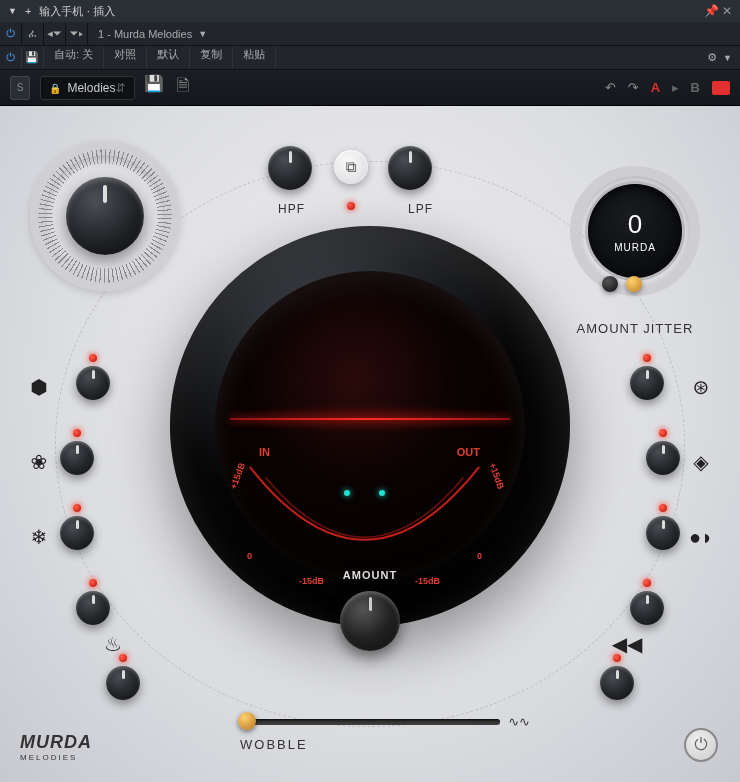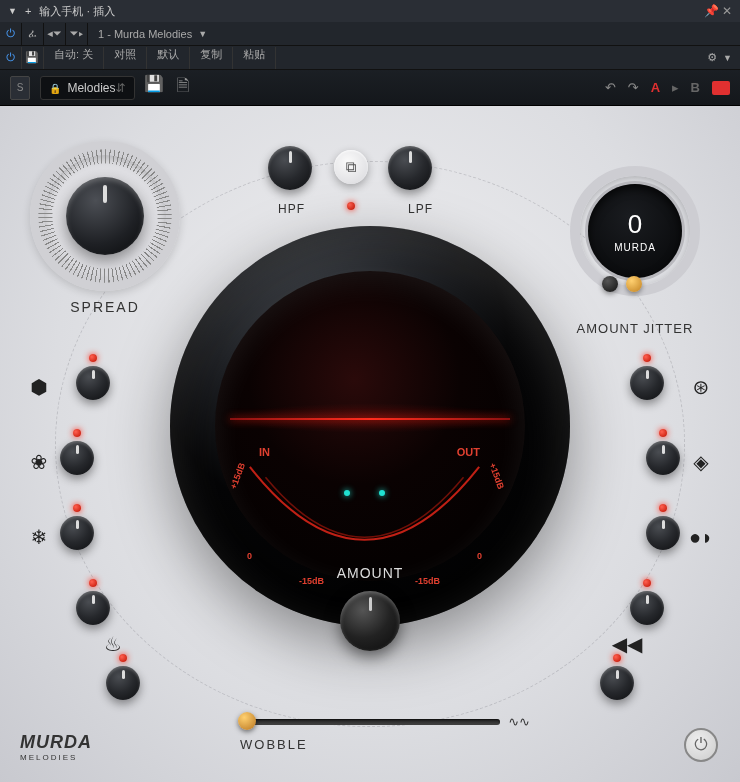--- a/index.html
+++ b/index.html
@@ -45,21 +45,21 @@
 .meter-arc{position:absolute;bottom:50px;left:59px;right:70px;height:130px;}
 .arc-label{position:absolute;color:#e04030;font-size:11px;font-weight:bold;}
 .in-lbl{left:30px;top:0;}
 .out-lbl{right:20px;top:0;}
 .db-l{left:-5px;top:25px;transform:rotate(-70deg);font-size:9px;}
 .db-r{right:-10px;top:25px;transform:rotate(70deg);font-size:9px;}
 .zero-l{left:18px;bottom:15px;font-size:9px;}
 .zero-r{right:18px;bottom:15px;font-size:9px;}
 .minus-l{left:70px;bottom:-10px;font-size:9px;}
 .minus-r{right:60px;bottom:-10px;font-size:9px;}
-.amt-lbl{position:absolute;bottom:45px;left:50%;transform:translateX(-50%);color:#ddd;font-size:14px;letter-spacing:1px;}
+.amt-lbl{position:absolute;bottom:45px;left:50%;transform:translateX(-50%);color:#ddd;font-size:11px;letter-spacing:1px;font-weight:bold;}
 .cyan-dot{position:absolute;width:6px;height:6px;background:#20e0d0;border-radius:50%;box-shadow:0 0 6px #20e0d0;}
 .cd1{left:115px;bottom:80px;}
 .cd2{right:115px;bottom:80px;}
 .arc-curve{position:absolute;inset:0;}
 
 
 .amount-knob{position:absolute;left:50%;bottom:-25px;transform:translateX(-50%);width:60px;height:60px;border-radius:50%;background:radial-gradient(circle at 38% 32%,#555 0%,#222 50%,#0a0a0a 100%);box-shadow:0 6px 15px rgba(0,0,0,0.5),inset 0 2px 4px rgba(255,255,255,0.3);}
 .amount-knob::after{content:"";position:absolute;left:48%;top:6px;width:3px;height:14px;background:#ccc;border-radius:2px;}
 
 
@@ -206,21 +206,20 @@
   </div>
 </div>
 
 <div class="plugin">
   <div class="guide g1"></div>
 
   <div class="spread-wrap">
     <div class="spread-ring"></div>
     <div class="spread-ticks"></div>
     <div class="spread-knob"></div>
-    <div class="spread-lbl">SPREAD</div>
   </div>
 
   <div class="knob hpf-knob"></div>
   <div class="link-btn">⧉</div>
   <div class="knob lpf-knob"></div>
   <div class="filter-lbl hpf-lbl">HPF</div>
   <div class="filter-lbl lpf-lbl">LPF</div>
   <div class="red-led filter-led"></div>
 
   <div class="pitch-wrap">

